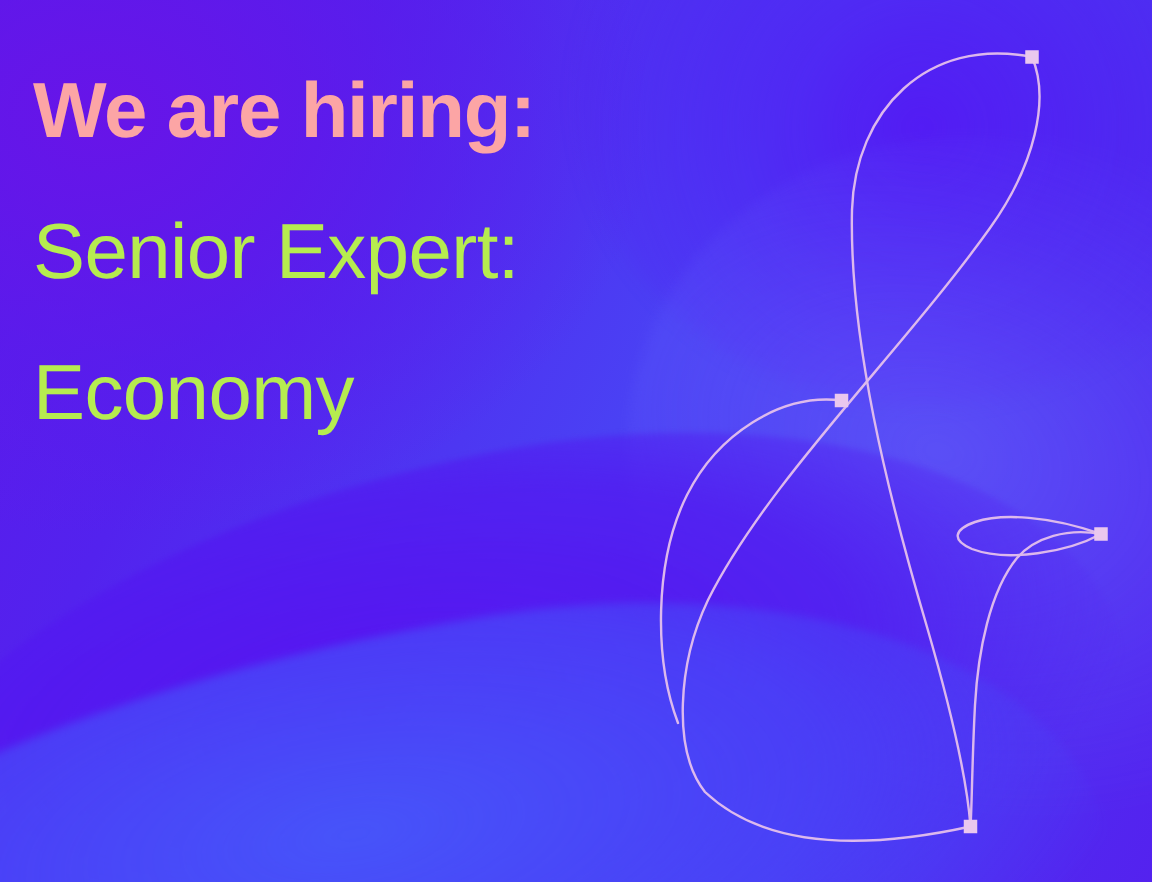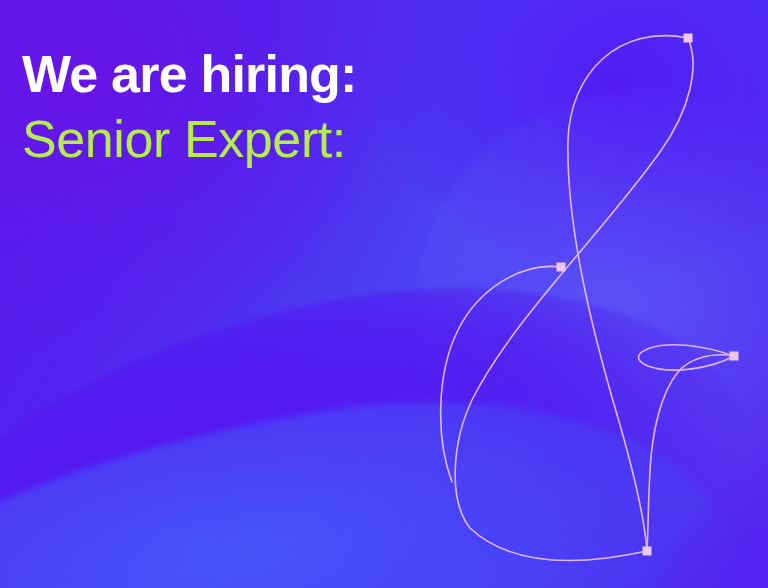--- a/index.html
+++ b/index.html
@@ -89,26 +89,27 @@
   }
   .line {
     display: block;
     font-size: 52px;
     line-height: 65px;
     letter-spacing: -0.4px;
     white-space: nowrap;
   }
   .line-hiring {
     font-weight: 700;
-    color: #ffffff;
+    color: #fca5a5;
     letter-spacing: -0.8px;
   }
   .line-role {
     font-weight: 400;
     color: #b6ec4f;
+    margin-top: 29px;
   }
 </style>
 </head>
 <body>
 
 <div id="banner">
 
   <div class="bg-base"></div>
   <div class="bg-glow-left"></div>
   <div class="bg-deep-topright"></div>
@@ -128,15 +129,16 @@
         <rect x="683.5" y="33.5" width="9" height="9" fill="#EAC7EE"></rect>
         <rect x="556.5" y="262.5" width="9" height="9" fill="#EAC7EE"></rect>
         <rect x="729.5" y="351.5" width="9" height="9" fill="#EAC7EE"></rect>
         <rect x="642.5" y="546.5" width="9" height="9" fill="#EAC7EE"></rect>
       </g>
   </svg>
 
   <div class="headline">
     <span class="line line-hiring">We are hiring:</span>
     <span class="line line-role">Senior Expert:</span>
+    <span class="line line-role">Economy</span>
   </div>
 
 </div>
 
 </body></html>

